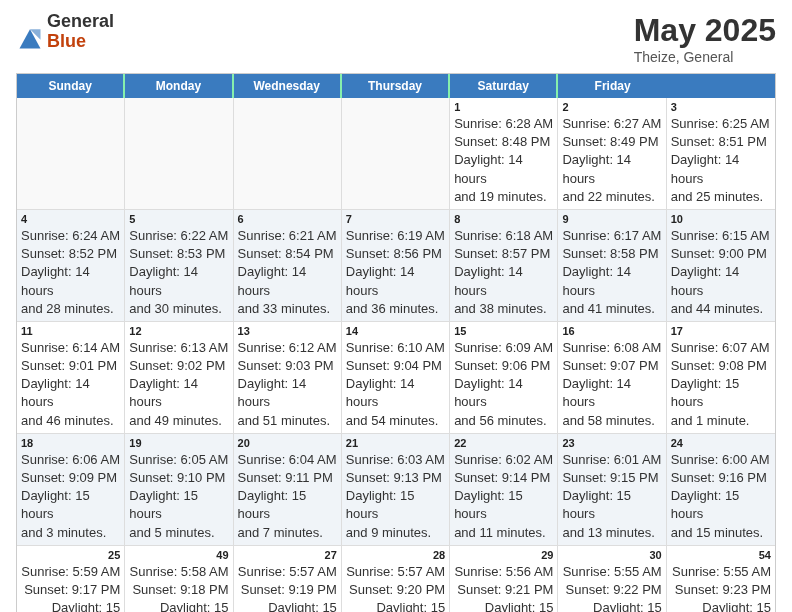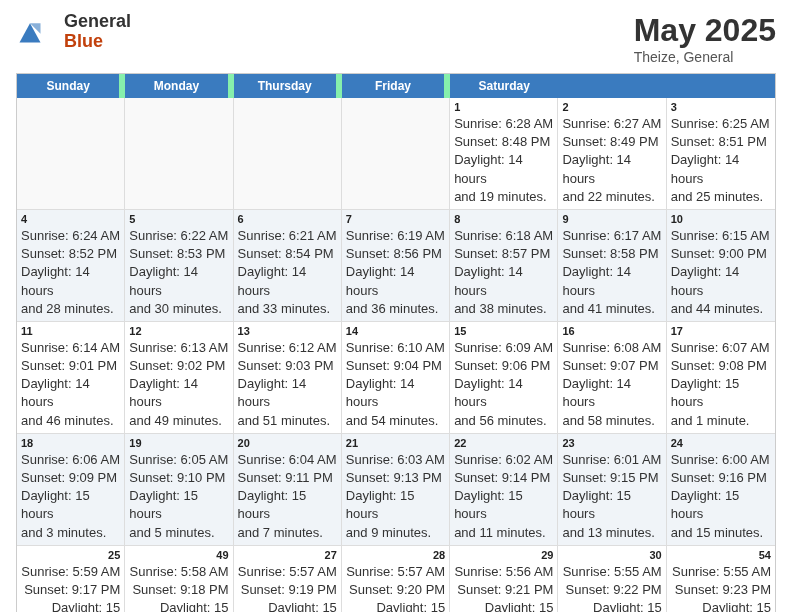--- a/index.html
+++ b/index.html
@@ -18,22 +18,22 @@
       flex-direction: column;
     }
     .header {
       display: flex;
       justify-content: space-between;
       align-items: flex-start;
       margin-bottom: 8px;
     }
     .logo {
       display: flex;
-      align-items: center;
-      gap: 20px;
+      align-items: flex-end;
+      gap: 3px;
     }
     .logo-text {
       display: flex;
       flex-direction: column;
       line-height: 1.1;
     }
     .logo-general {
       font-size: 18px;
       font-weight: bold;
       color: #333;
@@ -69,21 +69,21 @@
       display: grid;
       grid-template-columns: repeat(7, 1fr);
       background: #3a7bbf;
     }
     .cal-header-cell {
       color: #fff;
       font-size: 12px;
       font-weight: bold;
       padding: 5px 4px;
       text-align: center;
-      border-right: 6px solid #86efac;
+      border-right: 2px solid #86efac;
     }
     .cal-header-cell:last-child { border-right: none; }
     .cal-body {
       flex: 1;
       display: flex;
       flex-direction: column;
     }
     .cal-row {
       display: grid;
       grid-template-columns: repeat(7, 1fr);
@@ -133,23 +133,24 @@
     <div class="title-block">
       <div class="title-month">May 2025</div>
       <div class="title-location">Theize, General</div>
     </div>
   </div>
 
   <div class="calendar">
     <div class="cal-header">
     <div class="cal-header-cell">Sunday</div>
         <div class="cal-header-cell">Monday</div>
+        <div class="cal-header-cell">Wednesday</div>
         <div class="cal-header-cell">Thursday</div>
+        <div class="cal-header-cell">Saturday</div>
         <div class="cal-header-cell">Friday</div>
-        <div class="cal-header-cell">Saturday</div>
       </div>
     <div class="cal-body">
     <div class="cal-row">
           <div class="cal-cell empty"></div>
           <div class="cal-cell empty"></div>
           <div class="cal-cell empty"></div>
           <div class="cal-cell empty"></div>
           <div class="cal-cell">
             <div class="day-number">1</div>
             <div class="day-info">Sunrise: 6:28 AM<br>Sunset: 8:48 PM<br>Daylight: 14 hours<br>and 19 minutes.</div>

